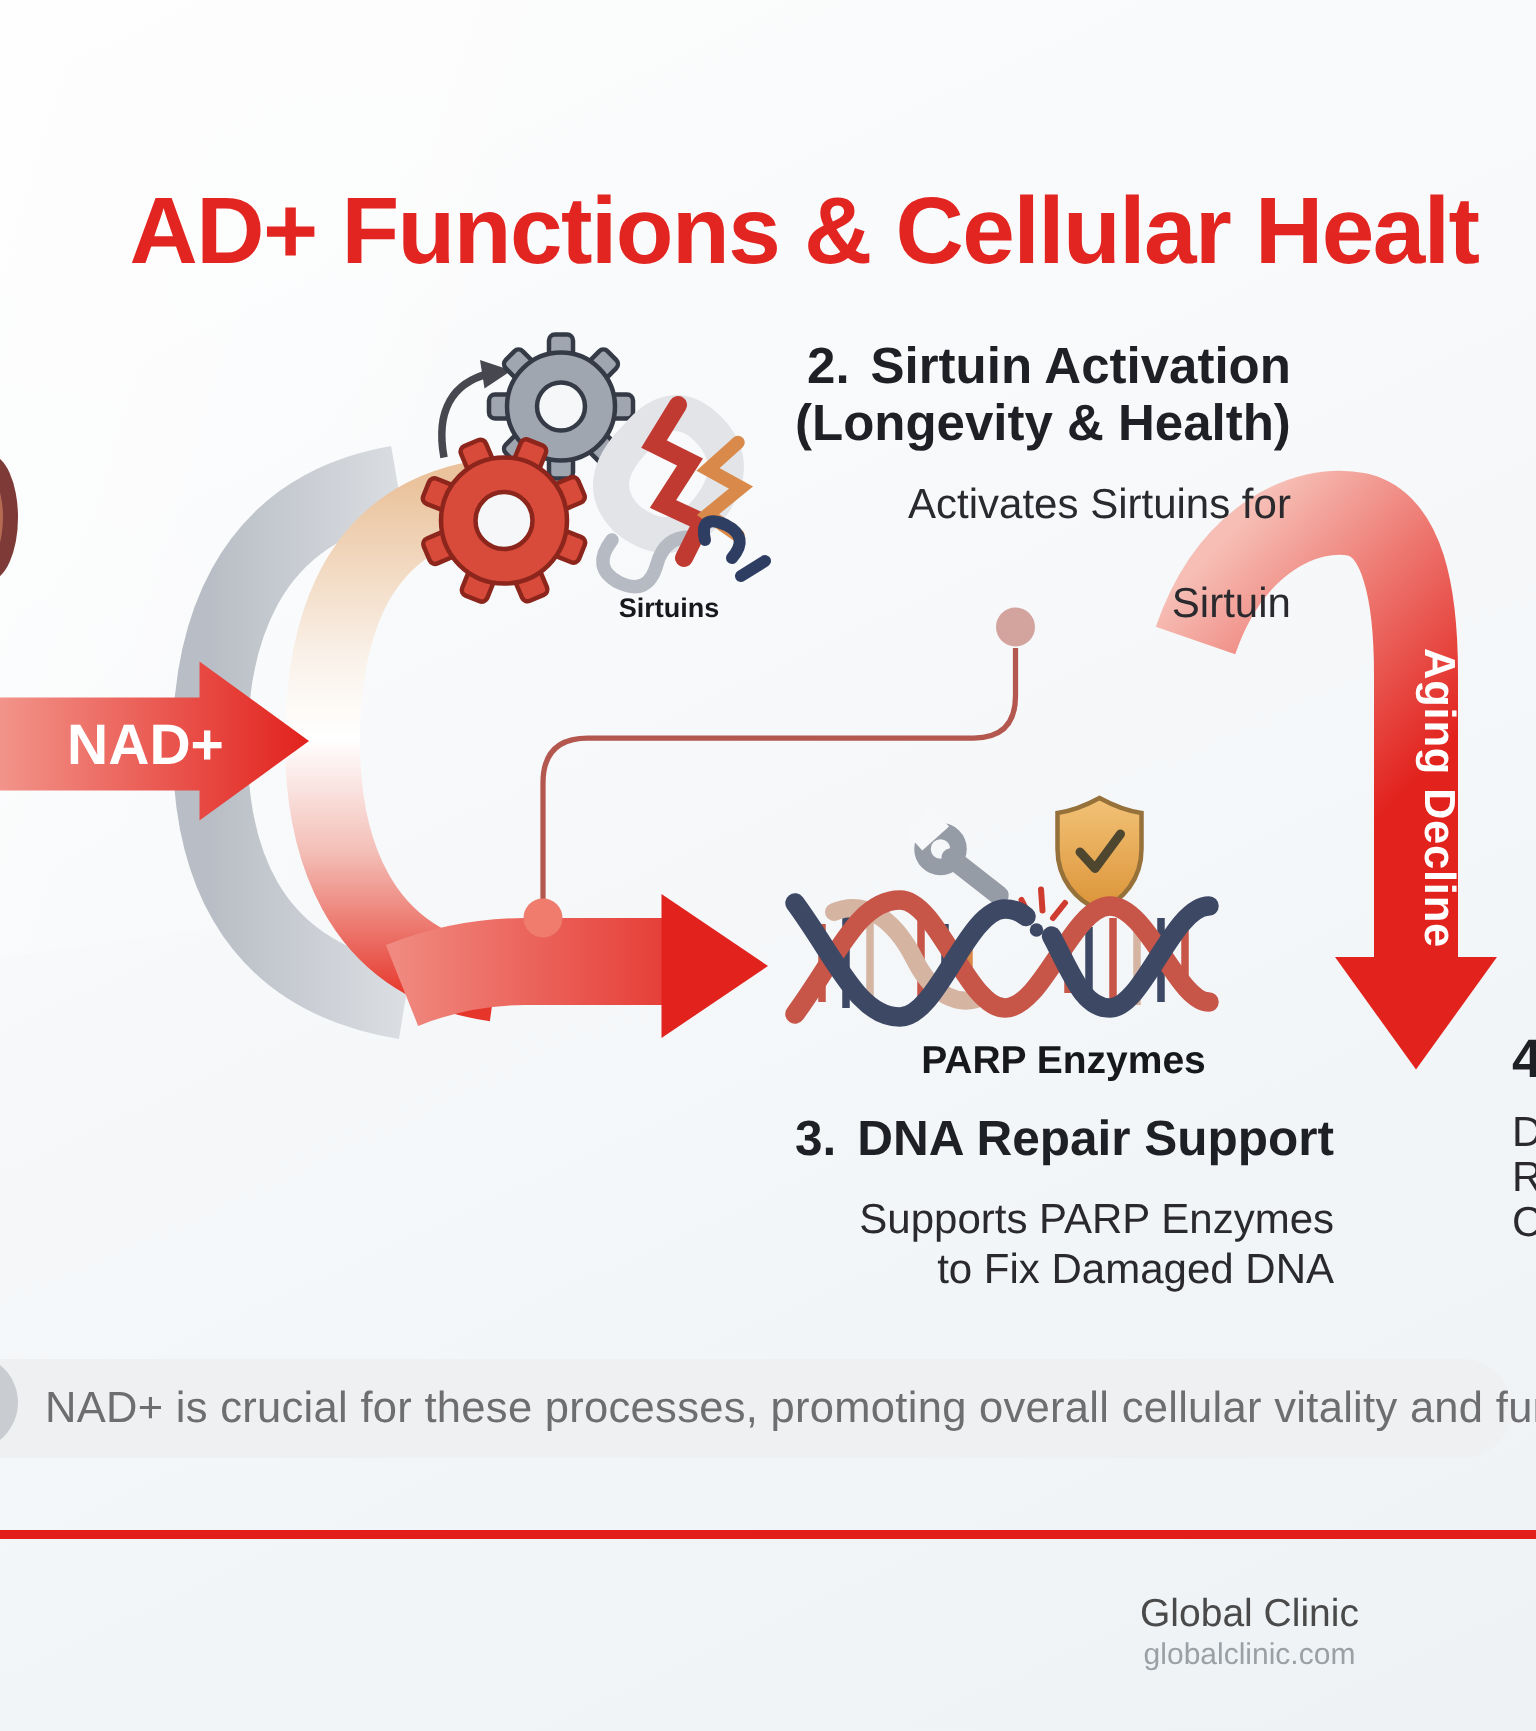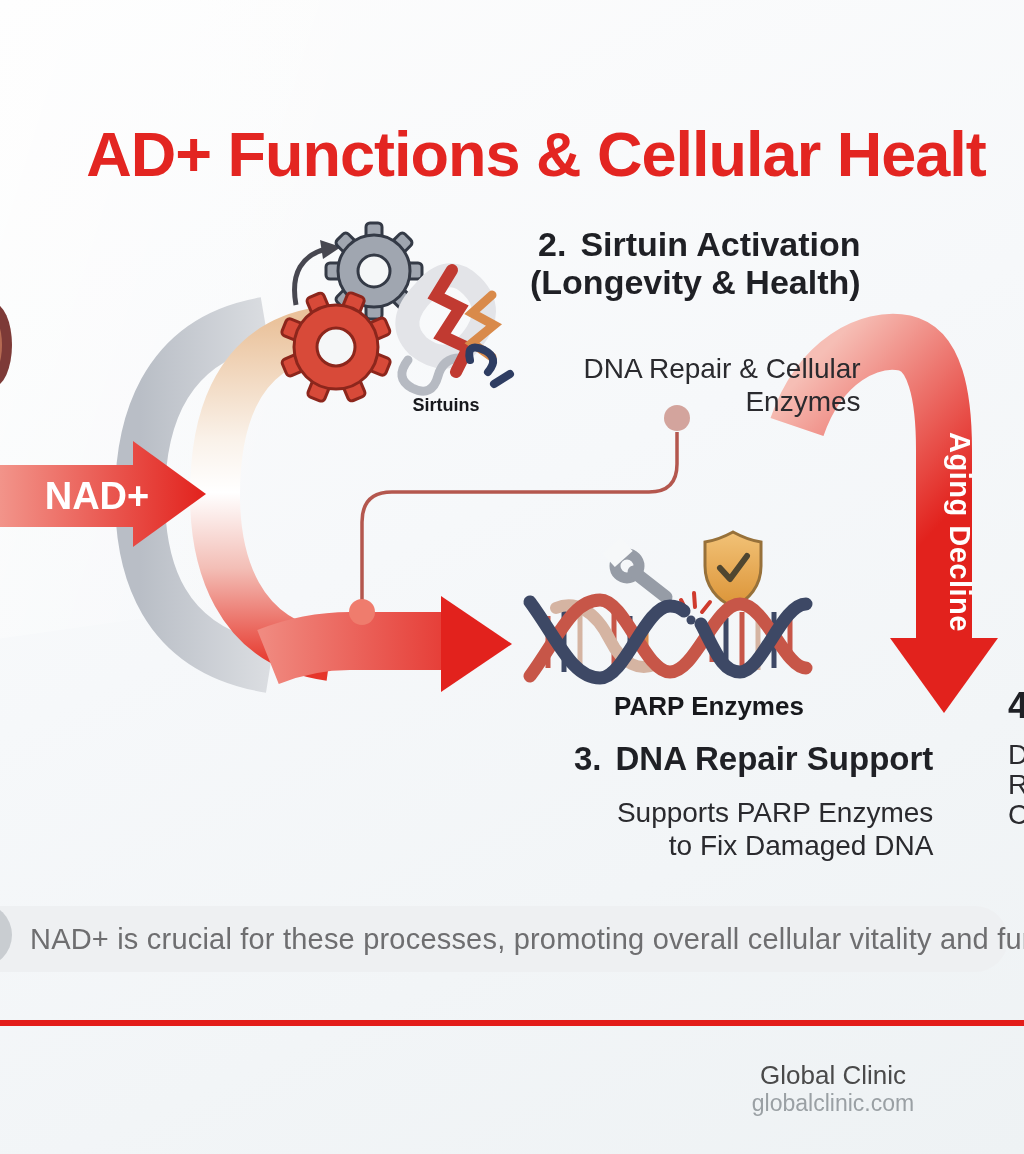--- a/index.html
+++ b/index.html
@@ -14,41 +14,41 @@
   .title{
     position:absolute;top:76px;left:0;width:1024px;text-align:center;white-space:nowrap;
     font-size:63px;font-weight:700;color:#e32521;letter-spacing:-1px;padding-left:24px;
   }
   .svg-layer{position:absolute;left:0;top:0;}
   .label{position:absolute;color:#17181c;font-weight:600;}
   .lbl-sirtuins{left:366px;top:395px;width:160px;text-align:center;font-size:18px;}
   .lbl-parp{left:609px;top:691px;width:200px;text-align:center;font-size:26px;}
   .step{position:absolute;color:#212227;text-align:right;}
   .step2{left:530px;top:225px;}
-  .step3{left:530px;top:740px;margin-left:44px;}
+  .step3{left:530px;top:740px;}
   .step-h{font-size:34px;font-weight:700;line-height:38px;color:#1f2025;}
   .step3 .step-h{font-size:33px;}
   .num-gap{margin-left:14px;}
   .step-body{margin-top:18px;font-size:28px;line-height:33px;font-weight:400;color:#2a2a2e;}
   .step4{position:absolute;left:1008px;top:686px;color:#1f2025;}
   .step4 .n4{font-size:36px;font-weight:700;line-height:40px;}
   .step4 .frag{font-size:28px;line-height:30px;font-weight:400;margin-top:14px;color:#2a2a2e;}
   .summary-pill{
     position:absolute;left:-40px;top:906px;width:1048px;height:66px;border-radius:33px;
     background:#eef0f2;display:flex;align-items:center;
   }
   .summary-dot{
     position:absolute;left:-52px;top:903px;width:64px;height:64px;border-radius:50%;
     background:#c9cdd1;
   }
   .summary-text{margin-left:70px;font-size:29px;color:#6e6e70;letter-spacing:.2px;white-space:nowrap;}
   .red-divider{position:absolute;left:0;top:1020px;width:1024px;height:6px;background:#e31d1a;}
   .footer{position:absolute;left:660px;top:1060px;width:346px;text-align:center;}
   .footer .brand{font-size:26px;font-weight:400;color:#4a4a4a;line-height:30px;}
-  .footer .site{font-size:23px;color:#9aa0a4;line-height:26px;}
+  .footer .site{font-size:20px;color:#9aa0a4;line-height:26px;}
 </style>
 </head>
 <body>
 
 <div class="canvas">
   <div class="sheen"></div>
 
   <h1 class="title">AD+ Functions &amp; Cellular Healt</h1>
 
   <svg class="svg-layer" width="1024" height="1154" viewBox="0 0 1024 1154">
@@ -205,23 +205,23 @@
 
   <div class="label lbl-sirtuins">Sirtuins</div>
   <div class="label lbl-parp">PARP Enzymes</div>
 
   <div class="step step2">
     <div class="step-h">
       <span>2.</span><span class="num-gap">Sirtuin Activation</span><br>
       <span>(Longevity &amp; Health)</span>
     </div>
     <div class="step-body">
+      <span>Activates Sirtuins for</span><br>
       <br>
-      <span>DNA Repair &amp; Cellular</span><br>
-      <span>Enzymes</span>
+      <span>Sirtuin</span>
     </div>
   </div>
 
   <div class="step step3">
     <div class="step-h">
       <span>3.</span><span class="num-gap">DNA Repair Support</span>
     </div>
     <div class="step-body">
       <span>Supports PARP Enzymes</span><br>
       <span>to Fix Damaged DNA</span>

